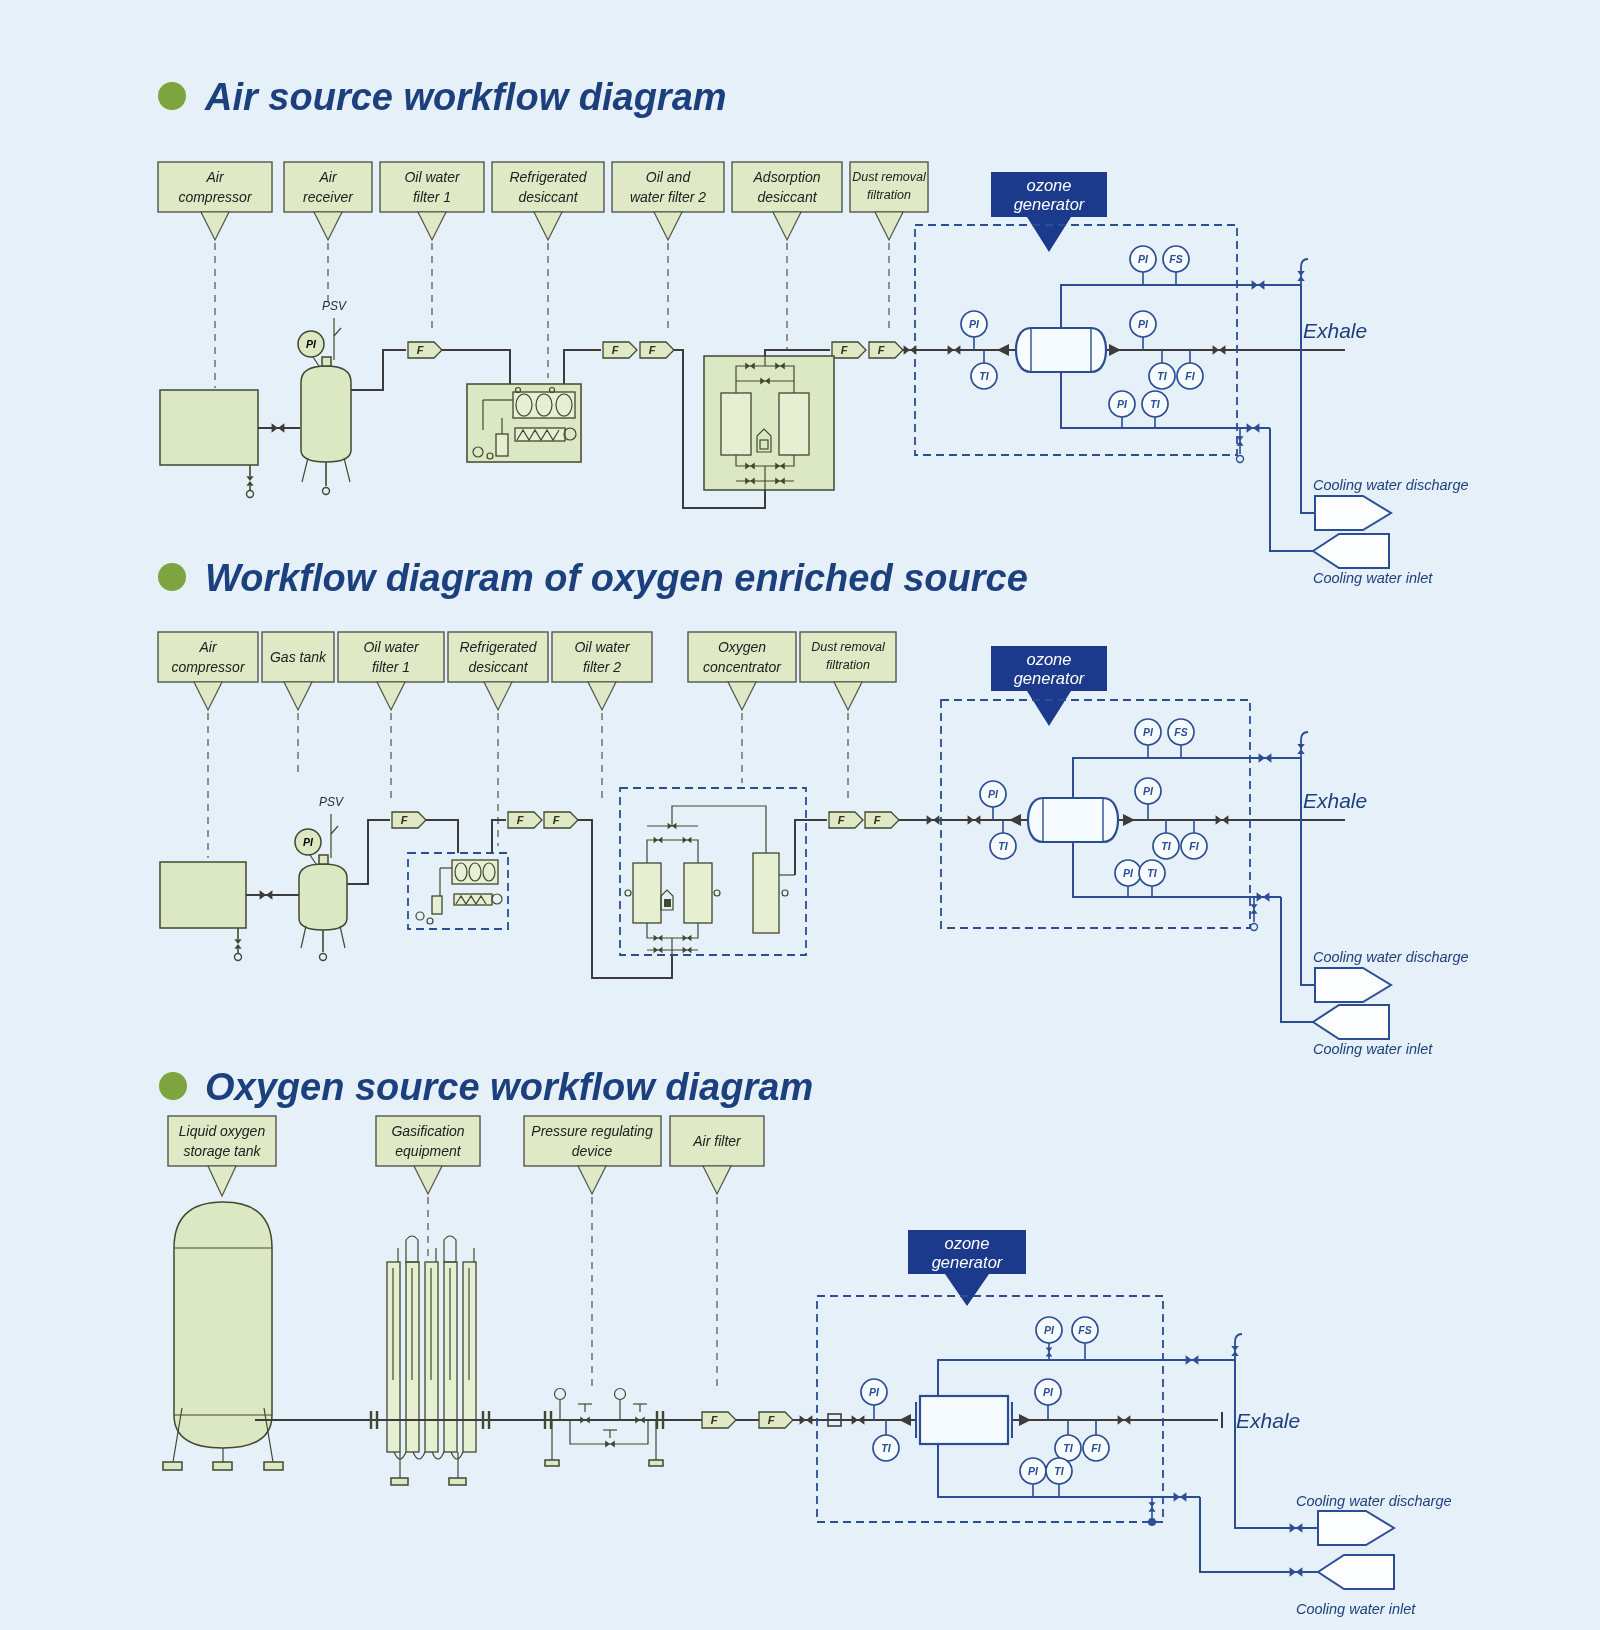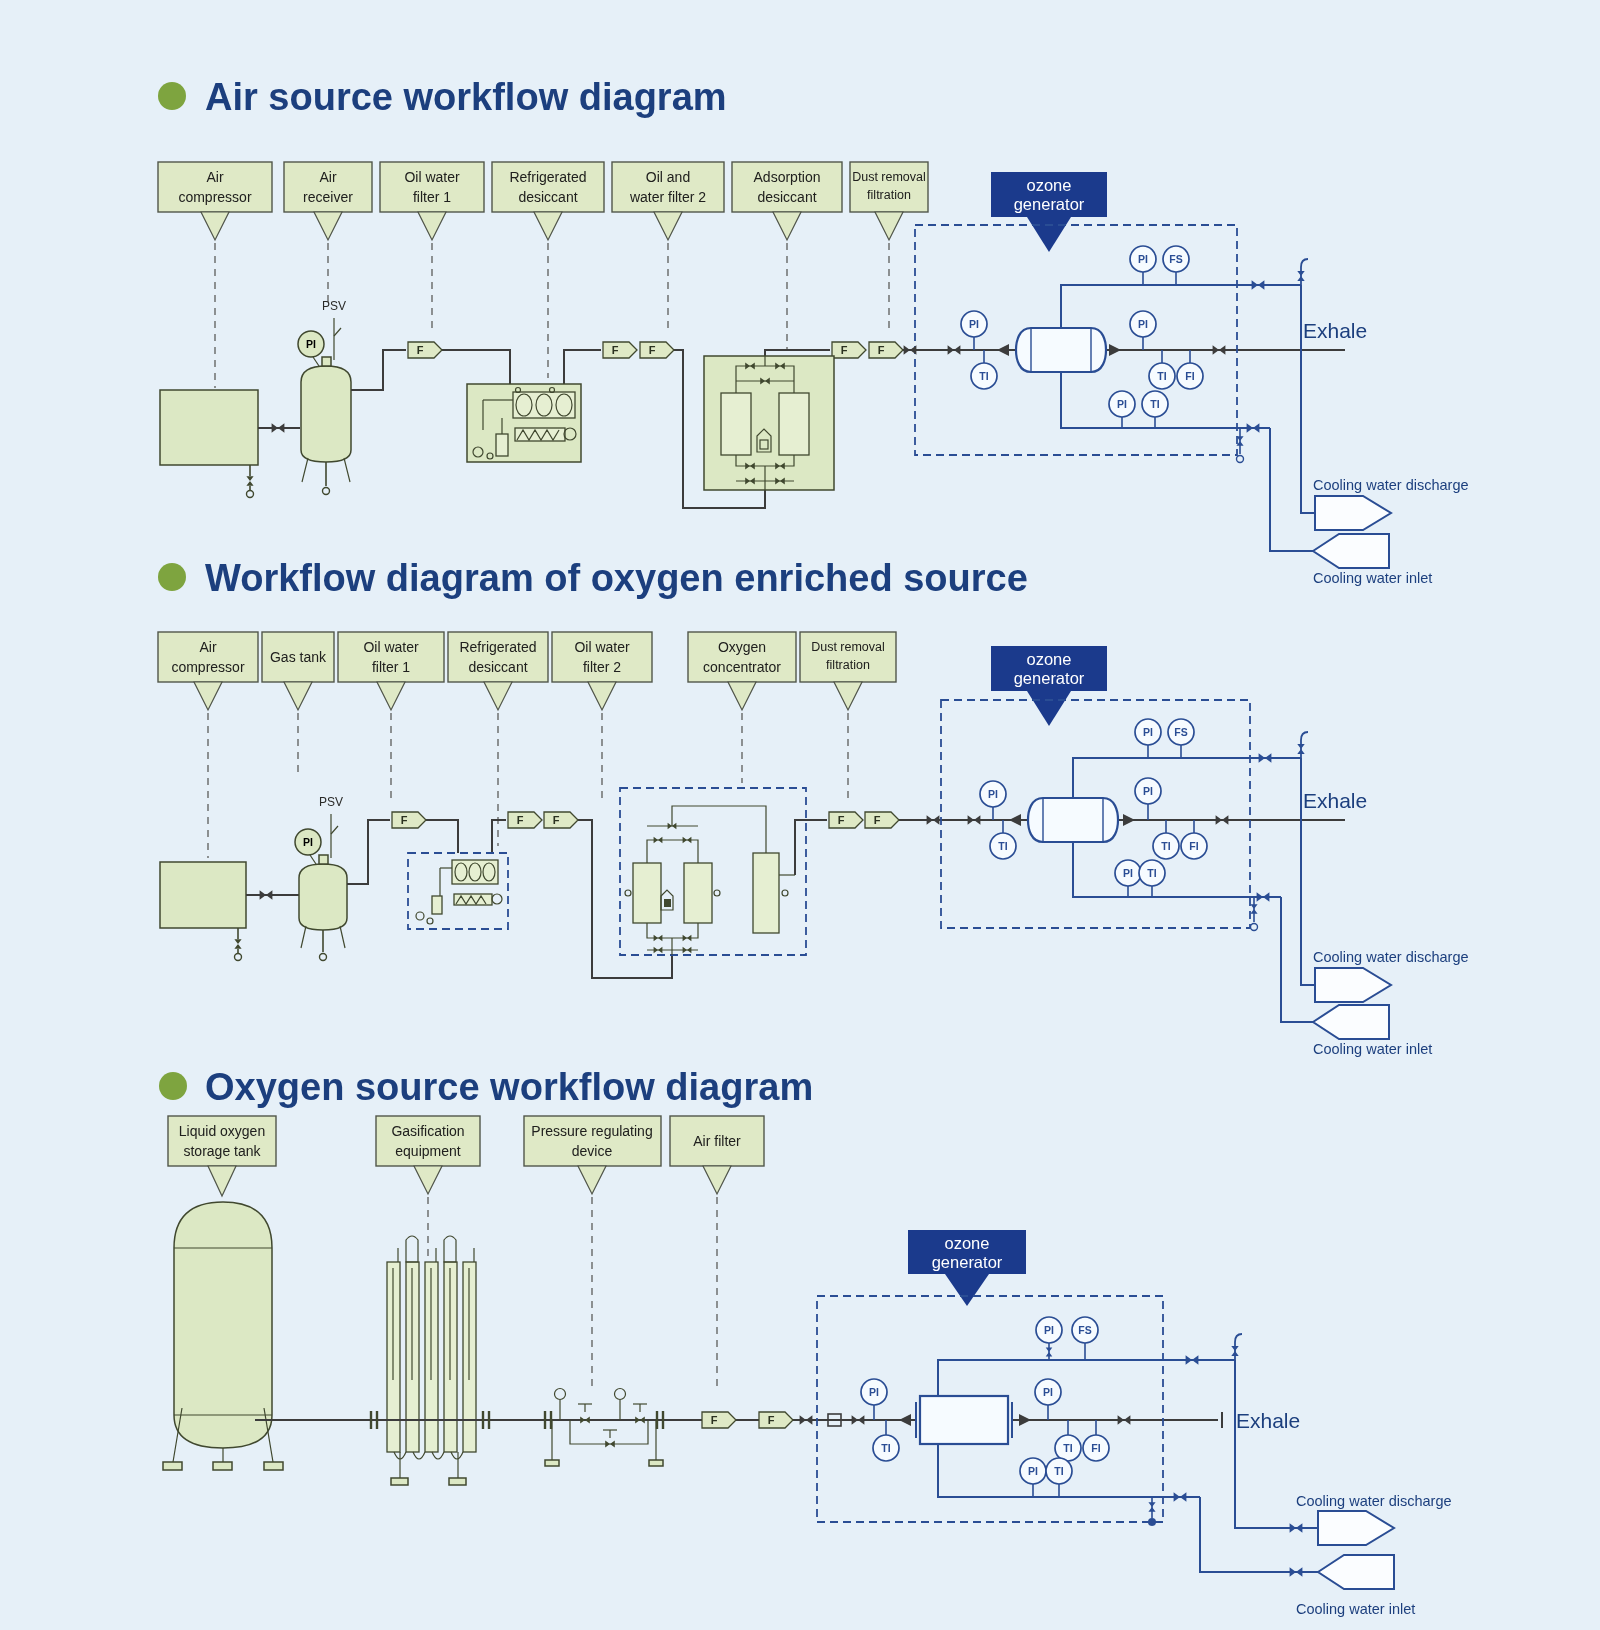--- a/index.html
+++ b/index.html
@@ -1,17 +1,17 @@
 <!DOCTYPE html>
 <html><head>
 <meta charset="utf-8">
 <style>
   html,body { margin:0; padding:0; }
   body { width:1600px; height:1630px; background:#e6f0f8; font-family:"Liberation Sans",sans-serif; }
-  #stage { position:relative; width:1600px; height:1630px; overflow:hidden; }
+  #stage { position:relative; width:1600px; height:1630px; overflow:hidden;font-style:italic; }
   svg text { font-family:"Liberation Sans",sans-serif; }
   .title   { font-size:38px; font-weight:bold; fill:#1c3f7e; }
   .ct      { font-size:14px; fill:#20201e; text-anchor:middle; }
   .ct-s    { font-size:12.5px; fill:#20201e; text-anchor:middle; }
   .callout-box { fill:#dfe9c6; stroke:#51564a; stroke-width:1.4; }
   .callout-ptr { fill:#dfe9c6; stroke:#51564a; stroke-width:1.2; }
   .leader  { stroke:#5c5c5a; stroke-width:1.3; stroke-dasharray:7 6; fill:none; }
   .pk      { stroke:#3c3c3c; stroke-width:2; fill:none; }
   .pb      { stroke:#2a4d94; stroke-width:2; fill:none; }
   .dashbox { fill:none; stroke:#2a4d94; stroke-width:1.8; stroke-dasharray:8 5; }

